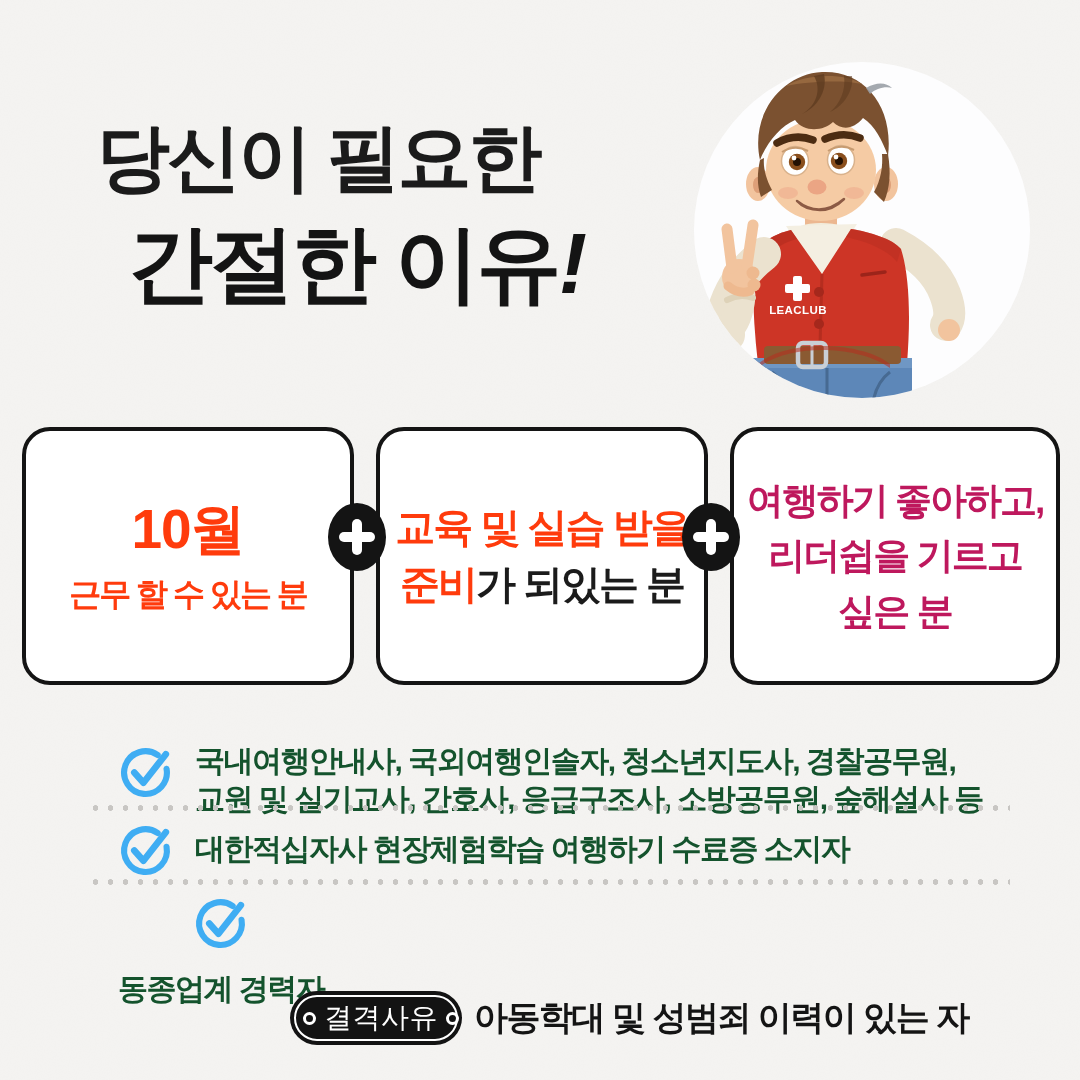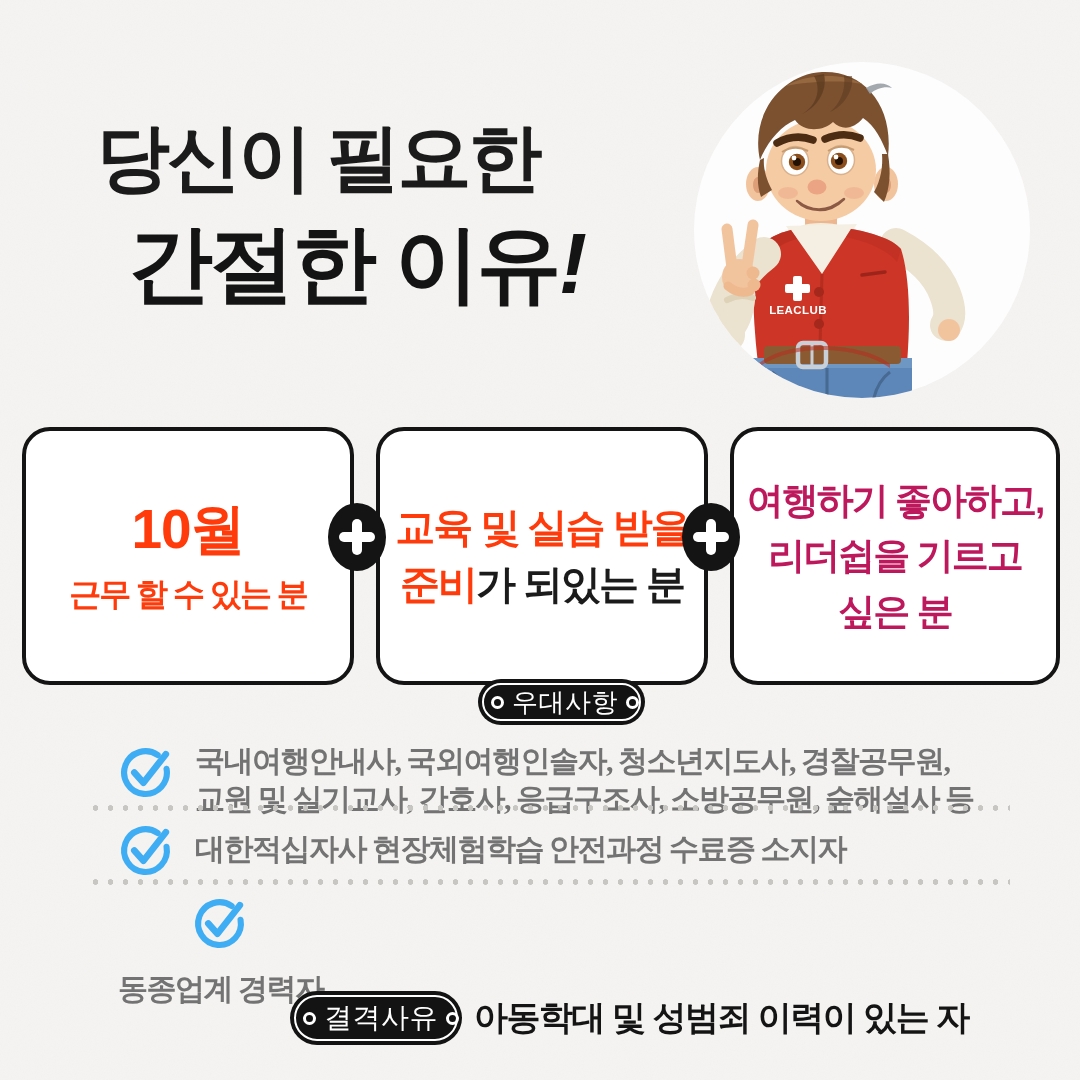--- a/index.html
+++ b/index.html
@@ -79,21 +79,21 @@
 
   
   .pref-list { position:absolute; left:118px; top:742px; width:860px; height:215px; }
   .pref-item { position:absolute; left:0; display:flex; align-items:center; gap:20px; }
   .pref-item-1 { top:0; align-items:flex-start; }
   .pref-item-2 { top:78px; }
   .pref-item-3 { top:151px;flex-direction:column; }
   .check-icon { width:57px; height:57px; flex:0 0 auto; }
   .pref-text {
     font-size:30px; font-weight:800; letter-spacing:-1.5px;
-    line-height:38px; color:#737373; white-space:nowrap;font-family:Liberation Serif, serif;
+    line-height:38px; color:#14532d; white-space:nowrap;
   }
   .dotted-sep {
     position:absolute; left:-30px; width:922px; height:6px;
     background-image:radial-gradient(circle, #c8c6c3 2.6px, rgba(0,0,0,0) 3px);
     background-size:15px 6px; background-repeat:repeat-x; background-position:0 50%;
   }
   .sep-1 { top:63px; }
   .sep-2 { top:137px; }
 
   
@@ -254,26 +254,20 @@
         <span class="bar-v"></span>
     </div>
 
     <div class="card card-3">
       <div class="card-line3">여행하기 좋아하고,</div>
       <div class="card-line3">리더쉽을 기르고</div>
       <div class="card-line3">싶은 분</div>
     </div>
   </div>
 
-  <div class="pill pill-preferred">
-    <span class="pill-ring"></span>
-    <span class="pill-dot"></span>
-    <span class="pill-label">우대사항</span>
-    <span class="pill-dot"></span>
-  </div>
 
   <div class="pref-list">
 
     <div class="pref-item pref-item-1">
       <svg class="check-icon" viewBox="0 0 56 56" aria-hidden="true">
         <path d="M 47.7 26.4 A 21 21 0 1 1 39.0 12.8" fill="none" stroke="#3fadf3" stroke-width="6" stroke-linecap="round"></path>
         <path d="M 16 30 L 25 40 L 47 12" fill="none" stroke="#3fadf3" stroke-width="6.5" stroke-linecap="round" stroke-linejoin="round"></path>
       </svg>
       <div class="pref-text">
         <div>국내여행안내사, 국외여행인솔자, 청소년지도사, 경찰공무원,</div>
@@ -281,21 +275,21 @@
       </div>
     </div>
 
     <div class="dotted-sep sep-1"></div>
 
     <div class="pref-item pref-item-2">
       <svg class="check-icon" viewBox="0 0 56 56" aria-hidden="true">
         <path d="M 47.7 26.4 A 21 21 0 1 1 39.0 12.8" fill="none" stroke="#3fadf3" stroke-width="6" stroke-linecap="round"></path>
         <path d="M 16 30 L 25 40 L 47 12" fill="none" stroke="#3fadf3" stroke-width="6.5" stroke-linecap="round" stroke-linejoin="round"></path>
       </svg>
-      <div class="pref-text">대한적십자사 현장체험학습 안전과정 수료증 소지자</div>
+      <div class="pref-text">대한적십자사 현장체험학습 여행하기 수료증 소지자</div>
     </div>
 
     <div class="dotted-sep sep-2"></div>
 
     <div class="pref-item pref-item-3">
       <svg class="check-icon" viewBox="0 0 56 56" aria-hidden="true">
         <path d="M 47.7 26.4 A 21 21 0 1 1 39.0 12.8" fill="none" stroke="#3fadf3" stroke-width="6" stroke-linecap="round"></path>
         <path d="M 16 30 L 25 40 L 47 12" fill="none" stroke="#3fadf3" stroke-width="6.5" stroke-linecap="round" stroke-linejoin="round"></path>
       </svg>
       <div class="pref-text">동종업계 경력자</div>

